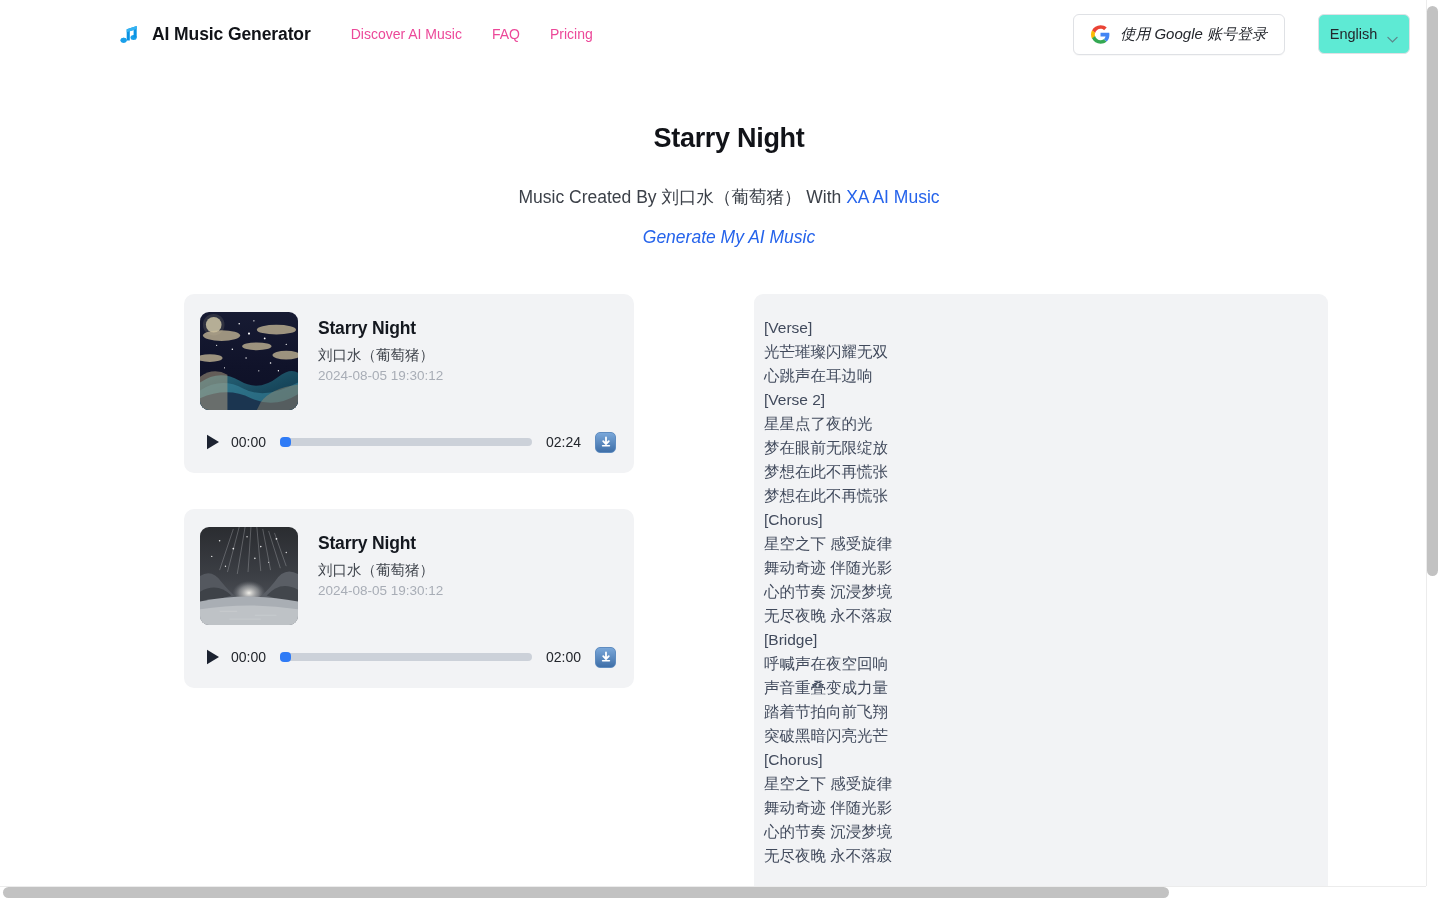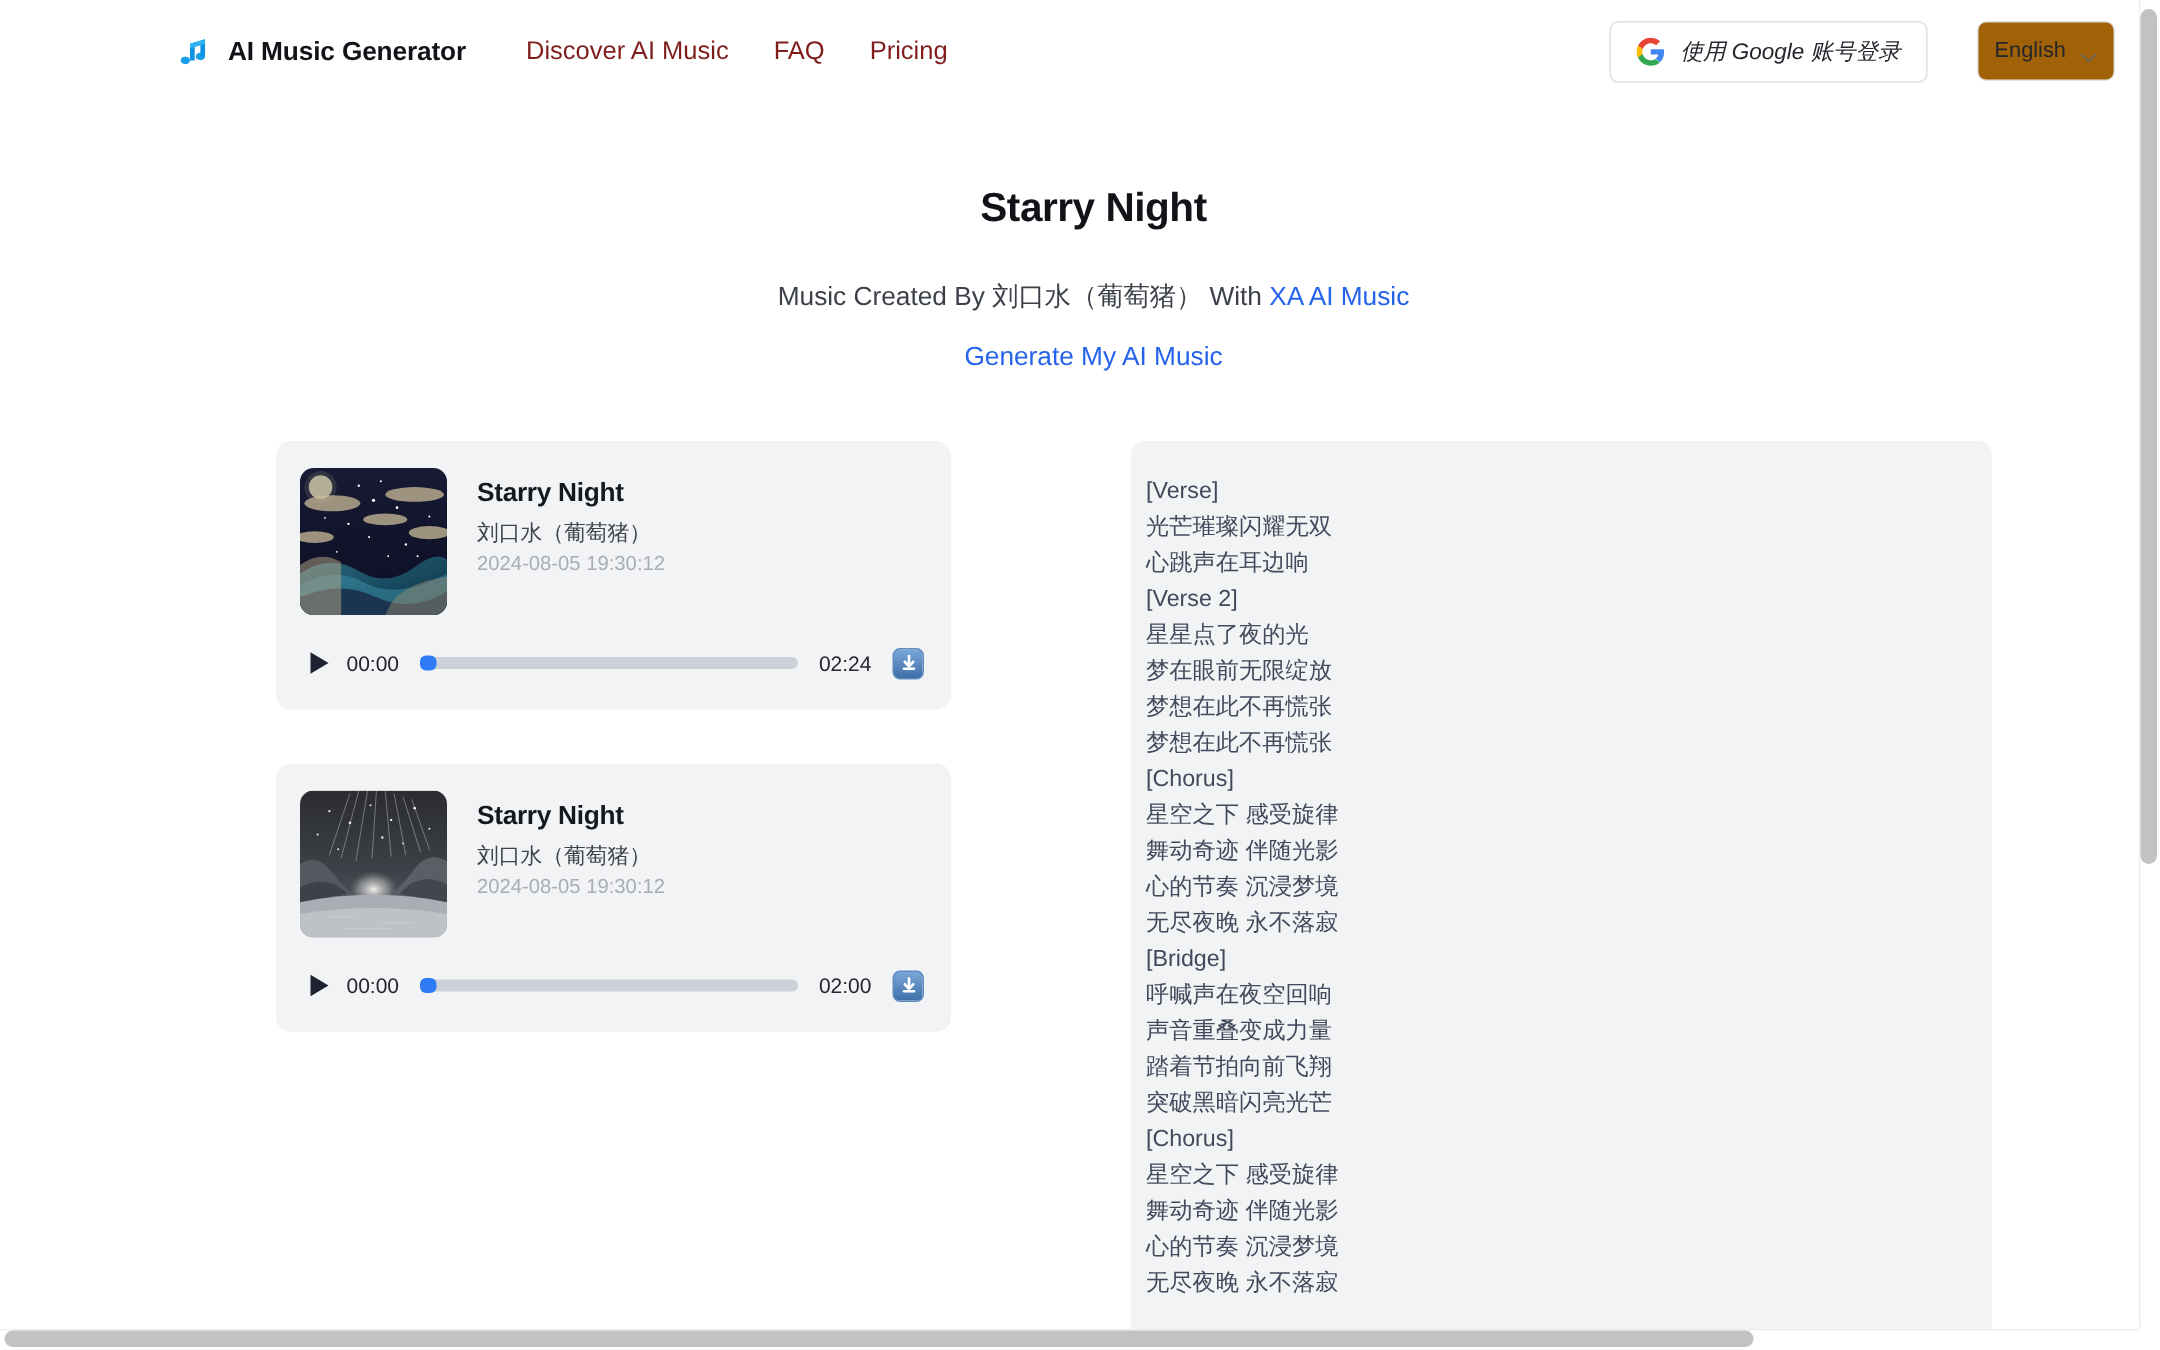--- a/index.html
+++ b/index.html
@@ -27,60 +27,60 @@
     background: #fff;
   }
   .brand { display: flex; align-items: center; gap: 10px; }
   .logo-icon { width: 26px; height: 26px; display: block; }
   .brand-name {
     font-size: 17.5px; font-weight: bold; color: #111318;
     letter-spacing: -0.1px; white-space: nowrap;
   }
   .nav { display: flex; align-items: center; gap: 30px; margin-left: 40px; }
   .nav-link {
-    font-size: 17px; color: #7f1d1d; text-decoration: none;
+    font-size: 14px; color: #ec4899; text-decoration: none;
     white-space: nowrap; cursor: pointer;
   }
   .header-right {
     margin-left: auto; display: flex; align-items: center; gap: 33px;
   }
   .google-btn {
     display: flex; align-items: center; gap: 10px;
     height: 41px; padding: 0 17px;
     border: 1px solid #dfe1e5; border-radius: 6px;
     background: #fff; cursor: pointer;
     font-size: 15px; color: #23262c;
     box-shadow: 0 1px 1px rgba(0,0,0,0.03);
     white-space: nowrap;
     font-style: italic;
   }
   .g-icon { width: 19px; height: 19px; display: block; flex: none; }
   .lang-select {
     display: flex; align-items: center; justify-content: center; gap: 10px;
     height: 40px; width: 92px;
     border: 1px solid #dfe1e5; border-radius: 6px;
-    background: #a16207; cursor: pointer;
+    background: #5eead4; cursor: pointer;
     font-size: 14.5px; color: #23262c;
   }
   .chev { width: 11px; height: 7px; display: block; opacity: .75; }
 
   
   #hero { text-align: center; padding-top: 55px; }
   .hero-title {
     font-size: 27px; font-weight: bold; color: #111318;
     letter-spacing: -0.3px;
   }
   .hero-sub {
     margin-top: 32px; font-size: 17.5px; color: #3c4149;
     line-height: 1.3;
   }
   .hero-sub .link { color: #2563eb; text-decoration: none; cursor: pointer; }
   .hero-cta {
     display: inline-block; margin-top: 18px;
-    font-size: 17.5px; color: #2563eb; text-decoration: none; cursor: pointer;
+    font-size: 17.5px; color: #2563eb; text-decoration: none; cursor: pointer; font-style: italic;
   }
 
   
   #main {
     display: flex; align-items: flex-start;
     padding: 46px 0 0 168px; gap: 120px;
   }
   #left-col { width: 450px; flex: none; }
 
   

